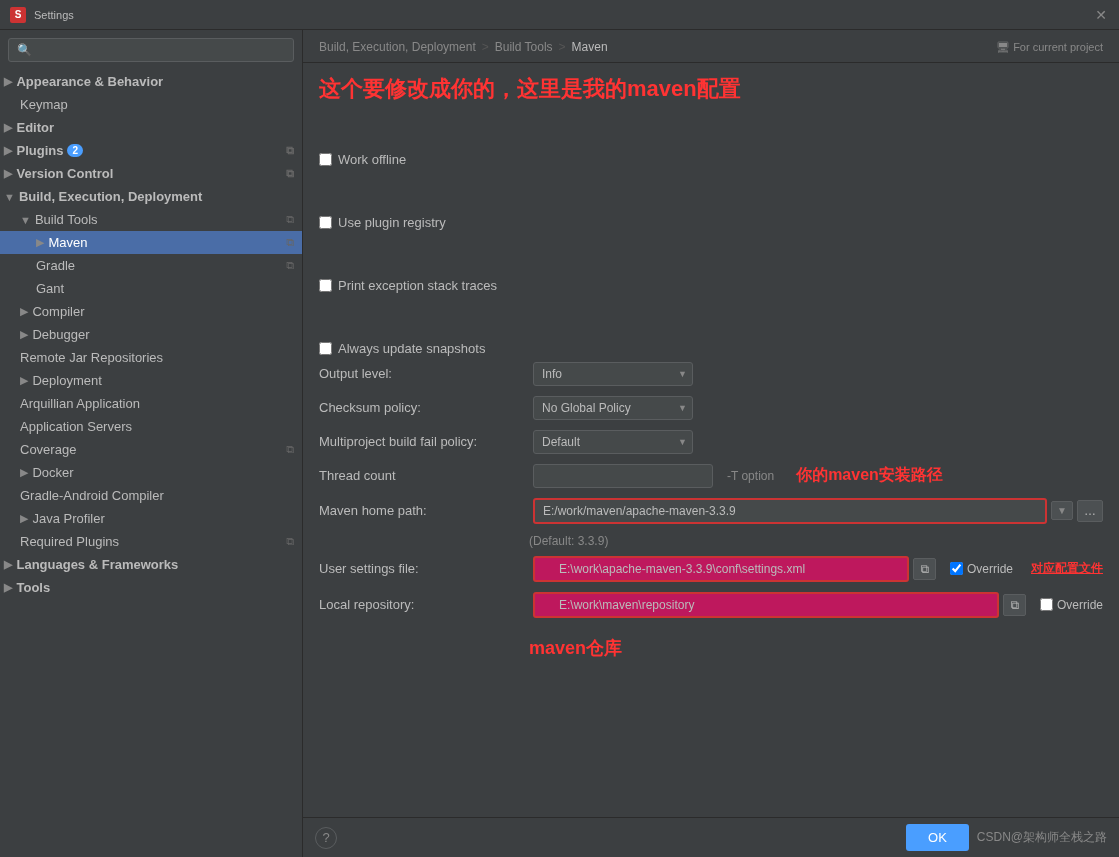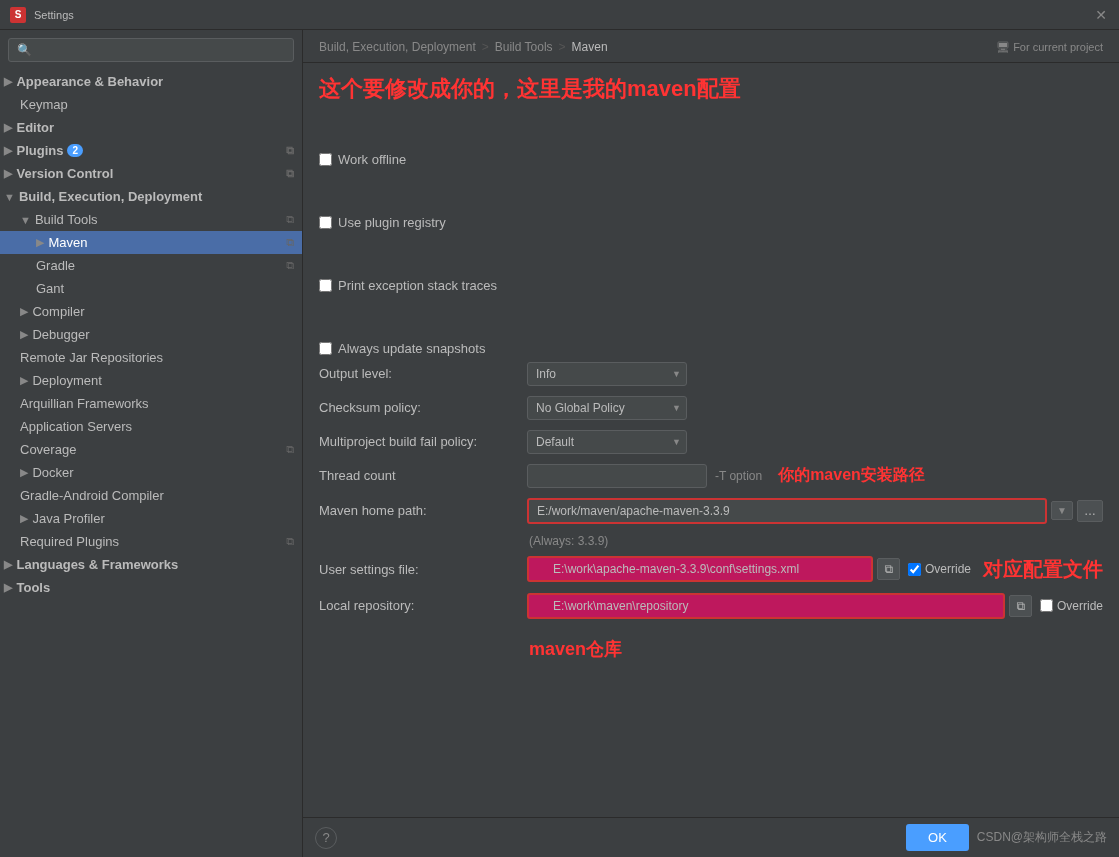--- a/index.html
+++ b/index.html
@@ -144,21 +144,21 @@
       color: #ff3333;
       font-size: 22px;
       font-weight: bold;
       margin-bottom: 10px;
       line-height: 1.3;
     }
     .form-row {
       display: flex;
       align-items: center;
       margin-bottom: 10px;
-      gap: 8px;
+      gap: 14px;
     }
     .checkbox-row {
       display: flex;
       align-items: center;
       margin-bottom: 6px;
       gap: 6px;
       margin-top: 48px;
     }
     .checkbox-row input[type="checkbox"] {
       accent-color: #4a9eff;
@@ -385,21 +385,21 @@
       <div class="sidebar-item indent-1">
         <span>Remote Jar Repositories</span>
       </div>
 
       <div class="sidebar-item indent-1">
         <span class="arrow">▶</span>
         <span>Deployment</span>
       </div>
 
       <div class="sidebar-item indent-1">
-        <span>Arquillian Frameworks</span>
+        <span>Arquillian Application</span>
       </div>
 
       <div class="sidebar-item indent-1">
         <span>Application Servers</span>
       </div>
 
       <div class="sidebar-item indent-1">
         <span>Coverage</span>
         <span class="copy-icon">⧉</span>
       </div>
@@ -513,33 +513,33 @@
 
         <div class="form-row">
           <span class="form-label">Maven home path:</span>
           <div class="path-row">
             <input class="path-input-wide" type="text" value="E:/work/maven/apache-maven-3.3.9" style="">
             <button class="dropdown-arrow-btn">▼</button>
             <button class="path-btn">…</button>
           </div>
         </div>
 
-        <div class="version-text">(Always: 3.3.9)</div>
+        <div class="version-text">(Default: 3.3.9)</div>
 
         <div class="form-row">
           <span class="form-label">User settings file:</span>
           <div class="path-row">
             <input class="path-input-highlighted" type="text" value="E:\work\apache-maven-3.3.9\conf\settings.xml" style="">
             <button class="path-btn">⧉</button>
           </div>
           <div class="override-checkbox">
             <input type="checkbox" id="user-override" checked="" style="">
             <label for="user-override">Override</label>
           </div>
-          <span style="color:#ff3333; font-size:20px; font-weight:bold; margin-left:4px;">对应配置文件</span>
+          <span style="color:#ff3333; font-size:12px; font-weight:bold; margin-left:4px;text-decoration:underline;">对应配置文件</span>
         </div>
 
         <div class="form-row">
           <span class="form-label">Local repository:</span>
           <div class="path-row">
             <input class="path-input-highlighted" type="text" value="E:\work\maven\repository" style="">
             <button class="path-btn">⧉</button>
           </div>
           <div class="override-checkbox">
             <input type="checkbox" id="local-override" style="">

